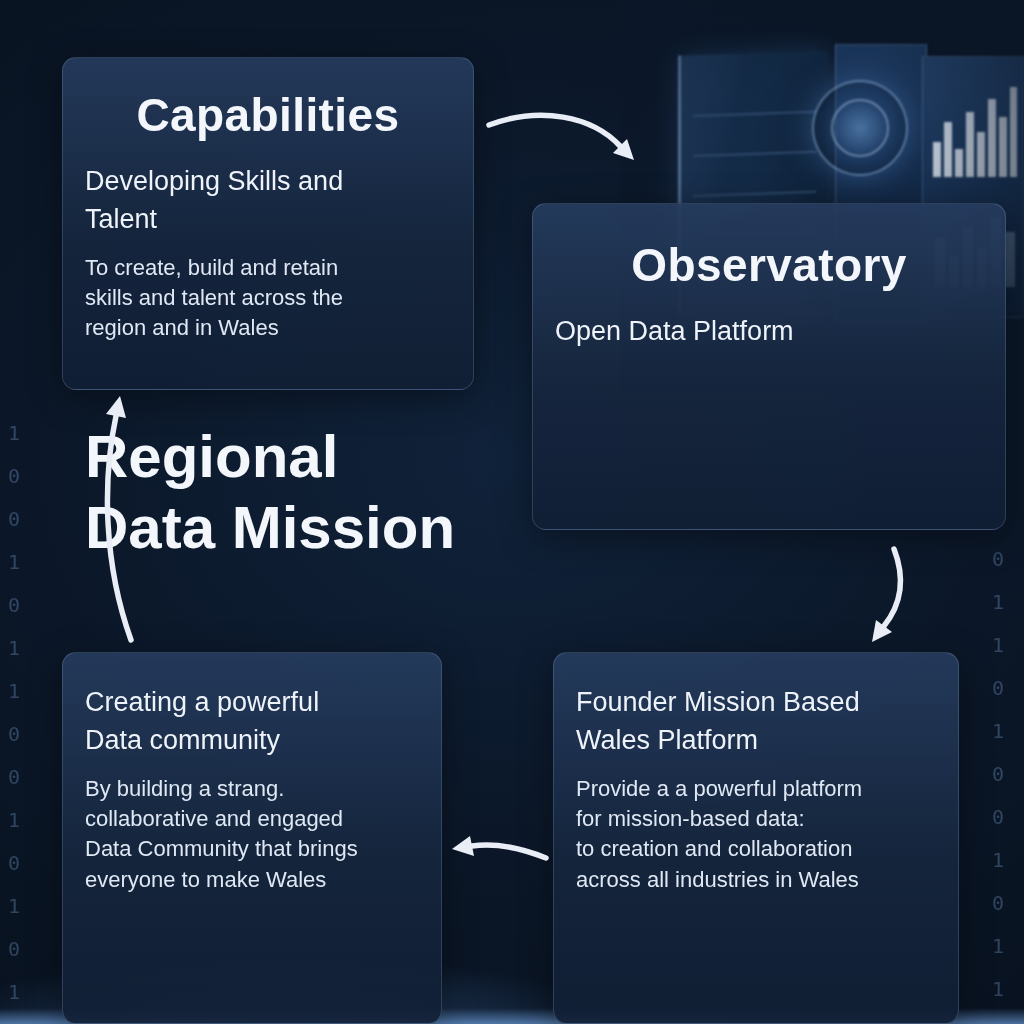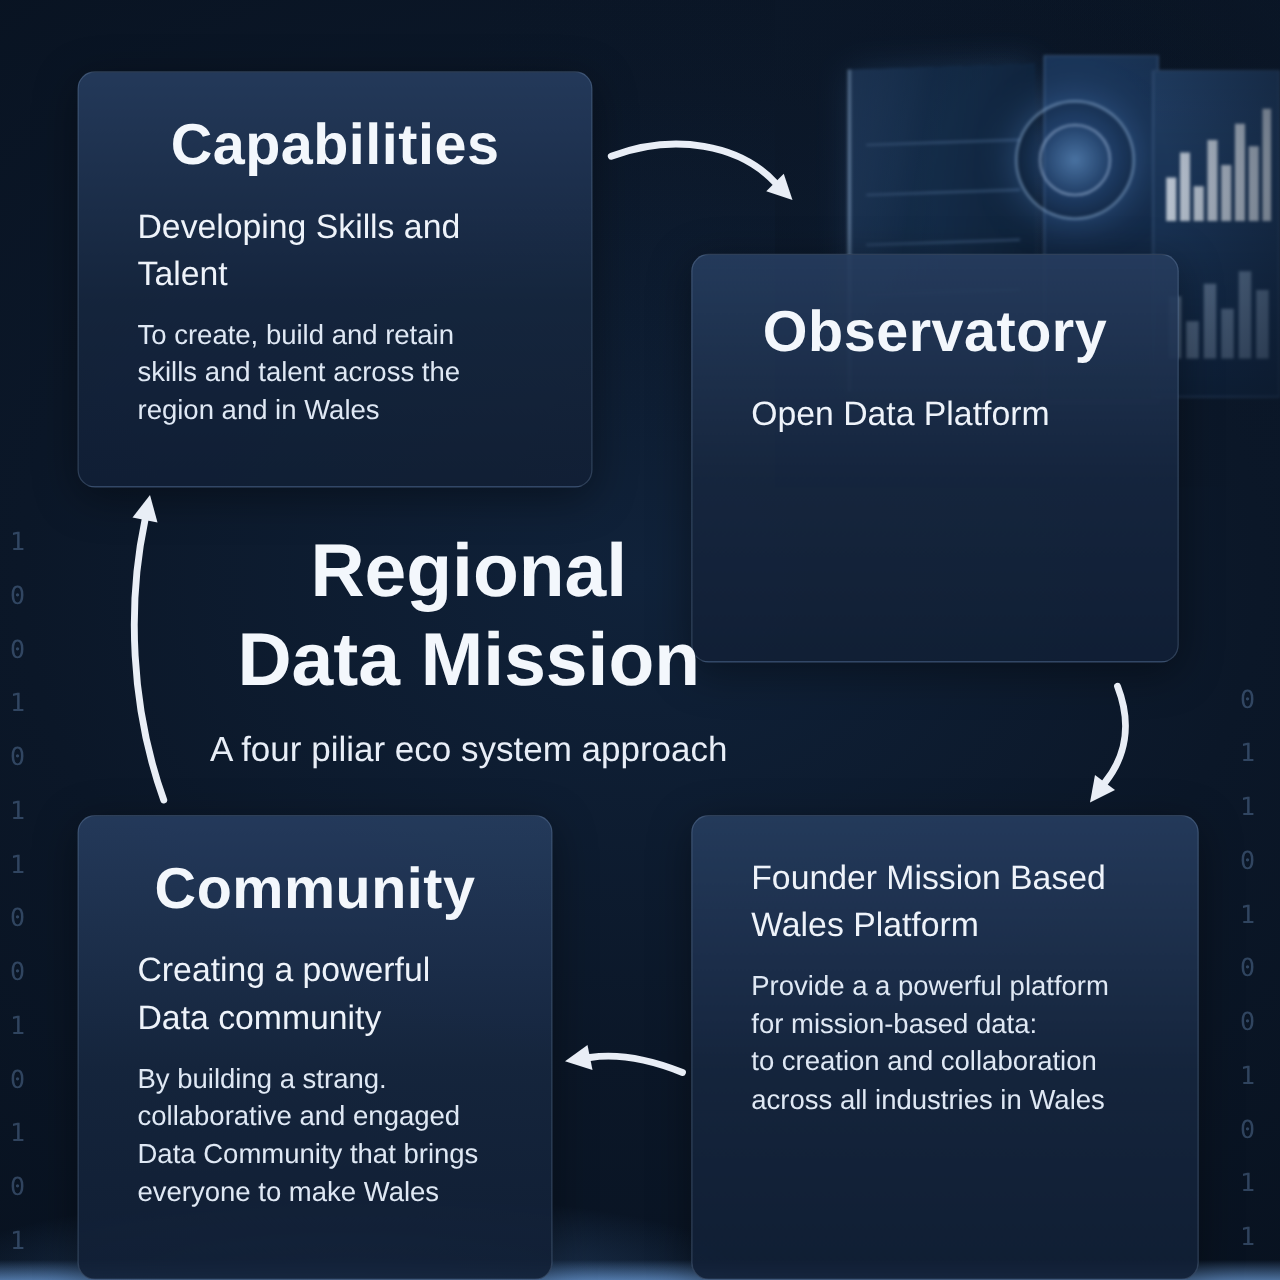--- a/index.html
+++ b/index.html
@@ -57,35 +57,35 @@
   
   .arrows { position: absolute; inset: 0; z-index: 3; pointer-events: none; }
   .arrows path.line { fill: none; stroke: var(--arrow, #e9eef6); stroke-width: 5.5; stroke-linecap: round; }
   .arrows path.head { fill: var(--arrow, #e9eef6); stroke: none; }
   
   .card { position: absolute; z-index: 2; box-sizing: border-box;
           background: linear-gradient(180deg, rgba(38,60,94,.93) 0%, rgba(22,38,62,.93) 55%, rgba(17,31,53,.93) 100%);
           border: 1px solid rgba(154,180,216,.22);
           border-radius: 14px;
           box-shadow: 0 8px 34px rgba(0,0,0,.38);
-          padding: 30px 47px; }
+          padding: 30px 22px; }
   .card h2 { margin: 0 0 20px; text-align: center;
              font-size: 46px; font-weight: 700; letter-spacing: .4px;
              color: var(--text, #f3f7fc); }
   .card h3 { margin: 0 0 14px; font-size: 27px; font-weight: 400; line-height: 1.42;
              color: #eef3fa; white-space: pre-line; }
   .card p  { margin: 0; font-size: 22px; font-weight: 400; line-height: 1.38;
              color: var(--body-text, #dfe8f4); white-space: pre-line; }
   .card-capabilities { left: 62px;  top: 57px;  width: 412px; height: 333px; }
-  .card-observatory  { left: 553px; top: 203px; width: 390px; height: 327px; padding-top: 34px; }
+  .card-observatory  { left: 532px; top: 203px; width: 474px; height: 327px; padding-top: 34px; }
   .card-community    { left: 62px;  top: 652px; width: 380px; height: 372px; }
   .card-platform     { left: 553px; top: 652px; width: 406px; height: 372px; }
   
   .center-title { position: absolute; z-index: 2; left: 85px; top: 422px; width: 580px;
-                  text-align: center; color: var(--text, #f5f8fc); }
+                  color: var(--text, #f5f8fc); }
   .center-title .t1, .center-title .t2 { font-size: 60px; font-weight: 700; line-height: 1.18; }
   .center-title .sub { margin-top: 20px; font-size: 28px; font-weight: 400; color: #e8eef7; }
 </style>
 </head>
 <body>
 
 <div class="stage">
 
   <div class="decor">
     <div class="monitors">
@@ -173,25 +173,23 @@
   </section>
 
   <section class="card card-observatory">
     <h2>Observatory</h2>
     <h3>Open Data Platform</h3>
   </section>
 
   <div class="center-title">
     <div class="t1">Regional</div>
     <div class="t2">Data Mission</div>
-    <div class="sub">A four piliar eco system approach</div>
   </div>
 
   <section class="card card-community">
-    <h2>Community</h2>
     <h3>Creating a powerful
 Data community</h3>
     <p>By building a strang.
 collaborative and engaged
 Data Community that brings
 everyone to make Wales</p>
   </section>
 
   <section class="card card-platform">
     <h3>Founder Mission Based

